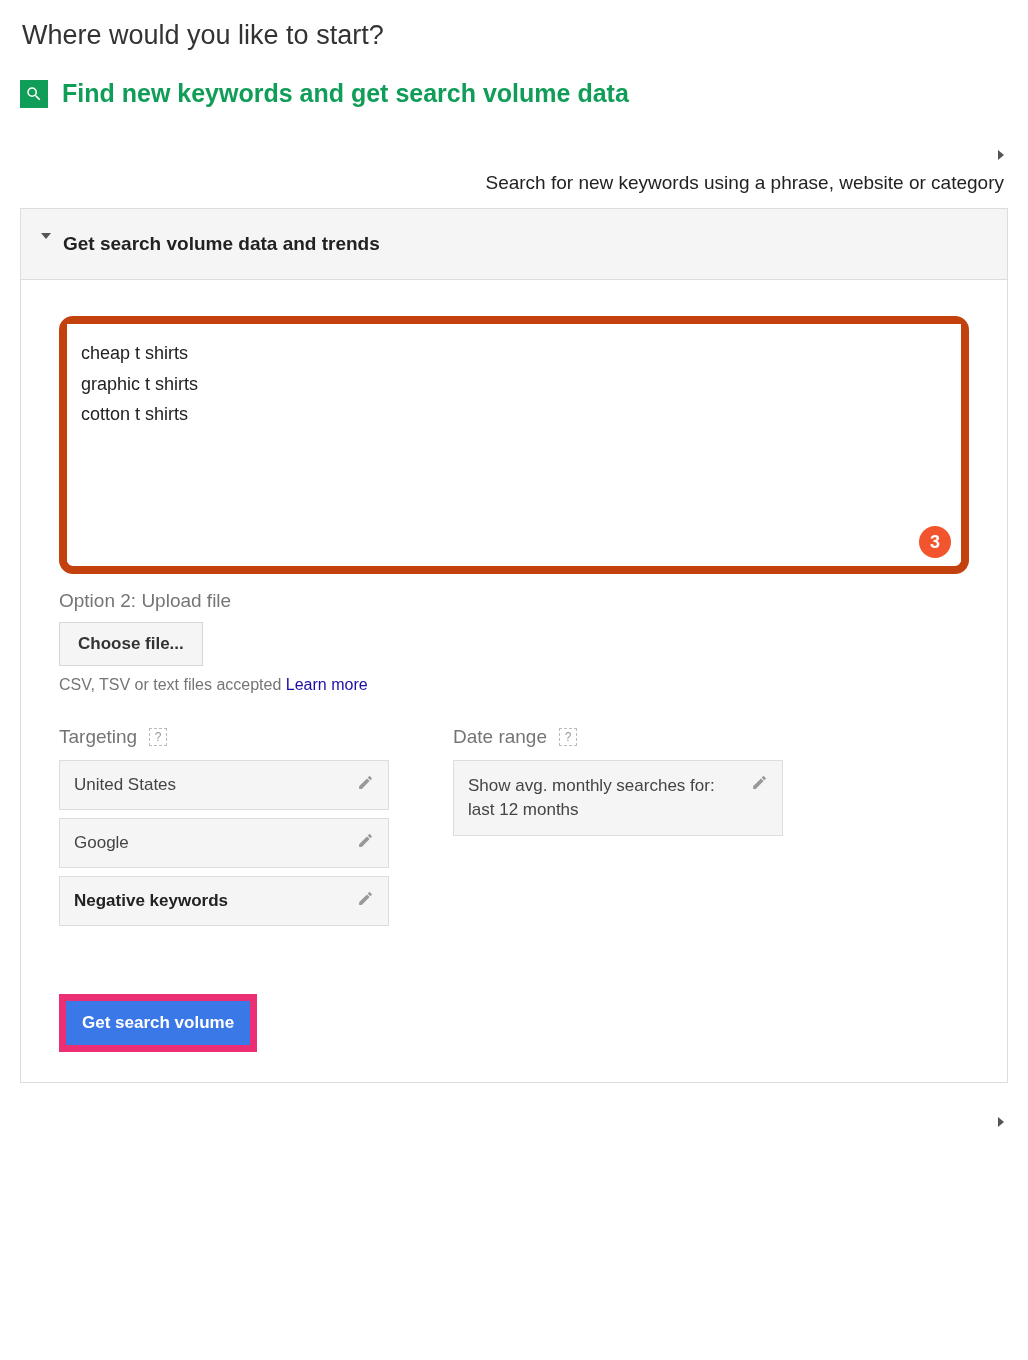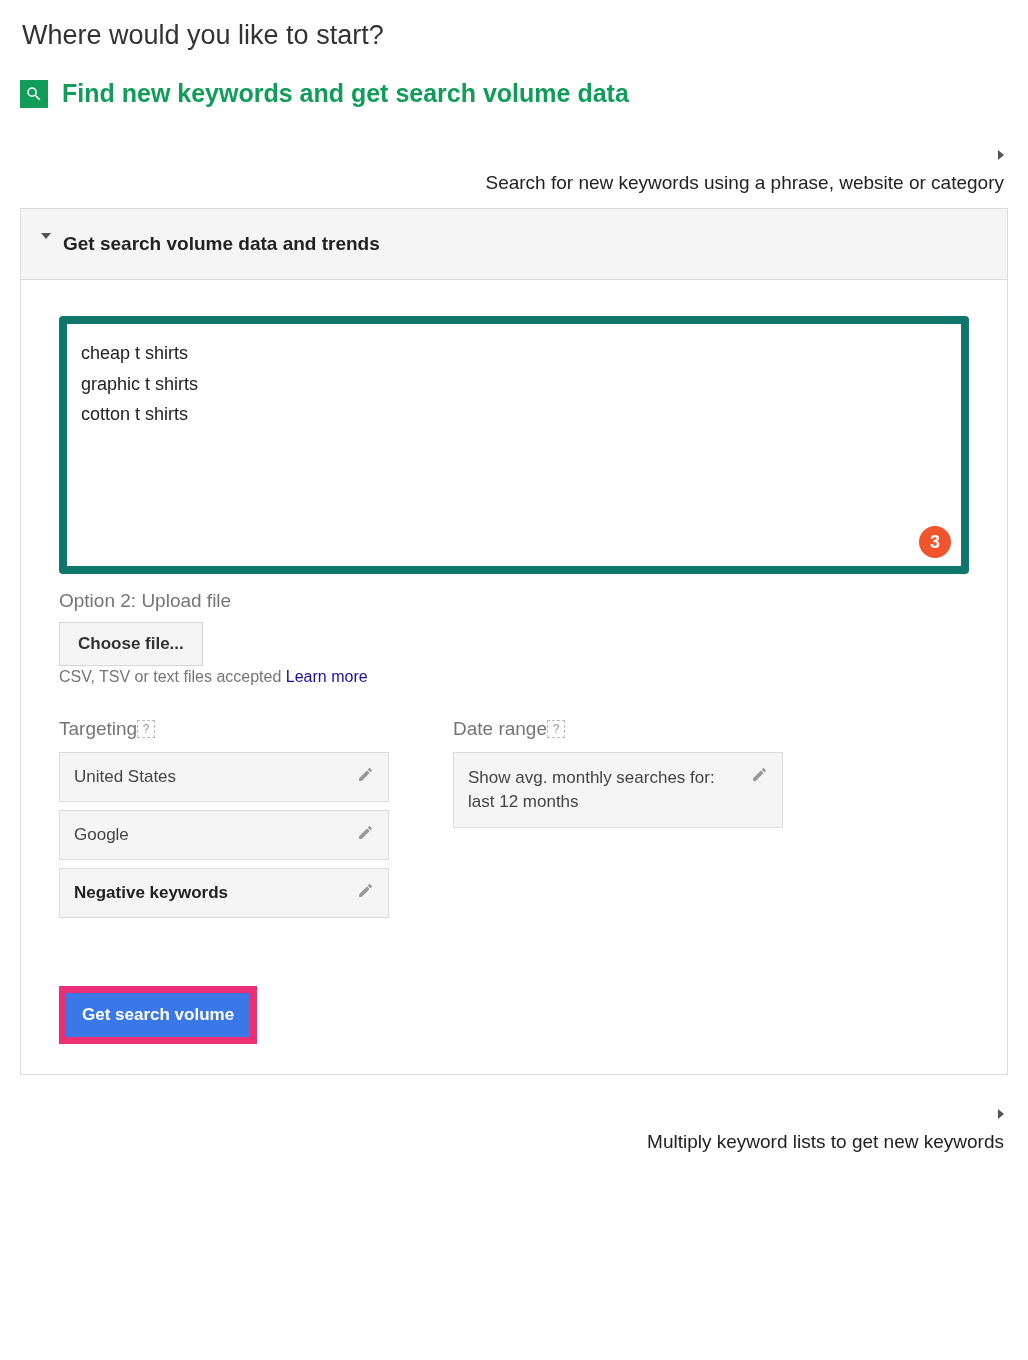--- a/index.html
+++ b/index.html
@@ -78,22 +78,22 @@
     }
     .panel-body {
       padding: 36px 38px 30px 38px;
     }
     .option-label {
       font-size: 19px;
       color: #757575;
       margin-bottom: 10px;
     }
     .highlight-pink {
-      border: 8px solid #0f766e;
-      border-radius: 4px;
+      border: 8px solid #c2410c;
+      border-radius: 14px;
       position: relative;
       margin-bottom: 16px;
     }
     .keywords-textarea {
       width: 100%;
       height: 238px;
       border: none;
       resize: none;
       padding: 14px 14px;
       font-family: Arial, Helvetica, sans-serif;
@@ -118,34 +118,34 @@
       font-weight: 600;
     }
     .choose-file-btn {
       background: #f5f5f5;
       border: 1px solid #d6d6d6;
       padding: 11px 18px;
       font-size: 17px;
       font-weight: 600;
       color: #333;
       cursor: pointer;
-      margin-bottom: 2px;
+      margin-bottom: 10px;
     }
     .accepted-text {
       font-size: 16px;
       color: #757575;
       margin-bottom: 32px;
     }
     .accepted-text a { color: #1a0dab; text-decoration: none; }
     .subhead {
       font-size: 19px;
       color: #757575;
       display: flex;
       align-items: center;
-      gap: 0;
+      gap: 12px;
       margin-bottom: 12px;
     }
     .help-box {
       width: 18px; height: 18px;
       border: 1px dashed #bbb;
       color: #999;
       font-size: 12px;
       display: flex;
       align-items: center;
       justify-content: center;
@@ -273,14 +273,13 @@
 
     <div class="highlight-pink-btn">
       <button class="get-volume-btn">Get search volume</button>
     </div>
 
   </div>
 </div>
 
 <div class="accordion-closed">
   <span class="triangle-right"></span>
-  <span>Multiply keyword lists to get new keywords</span>
 </div>
 
 </body></html>

